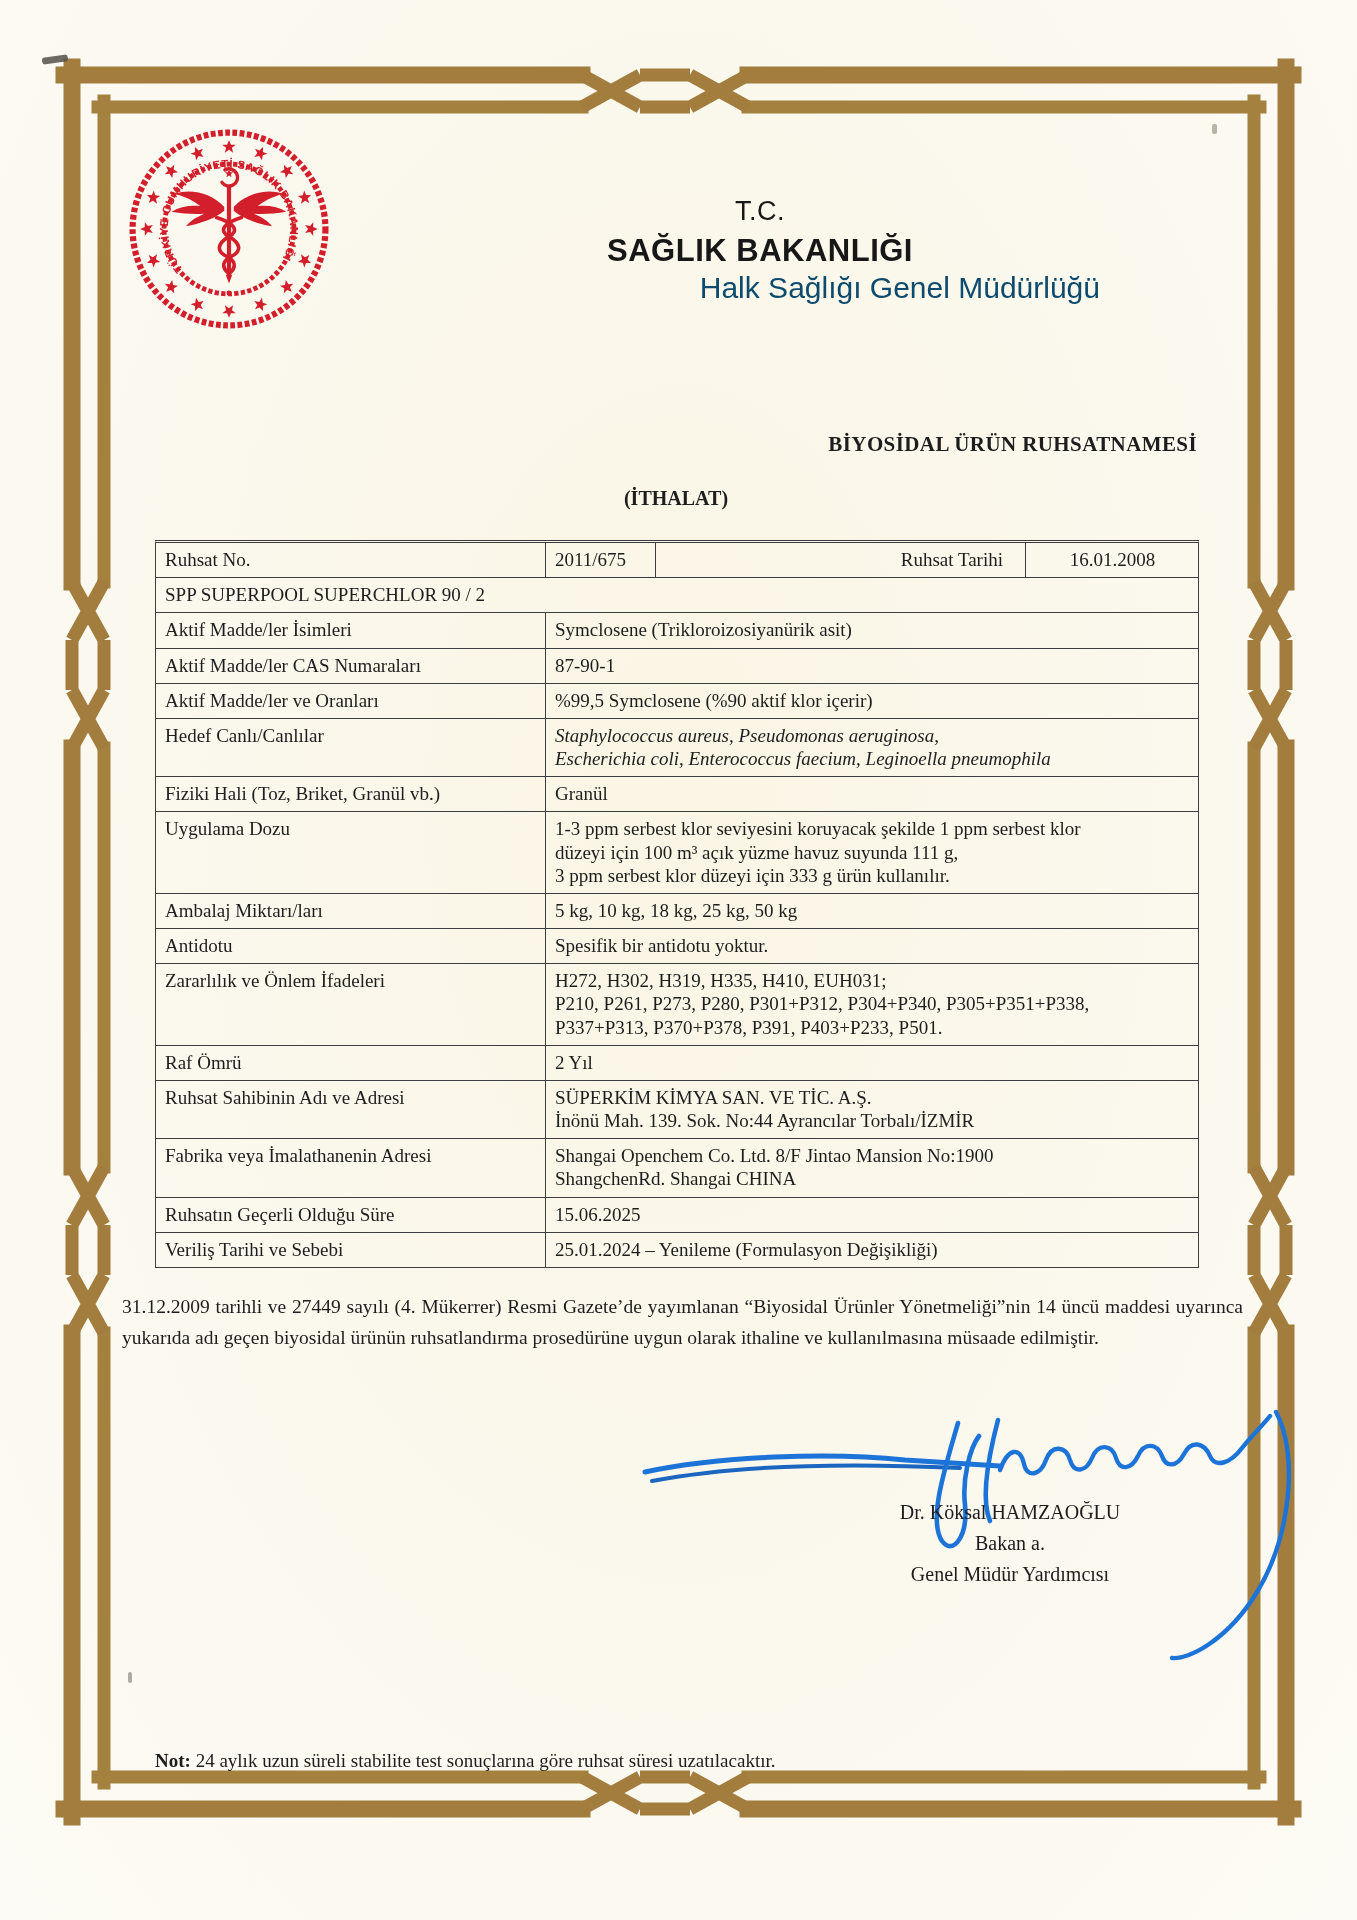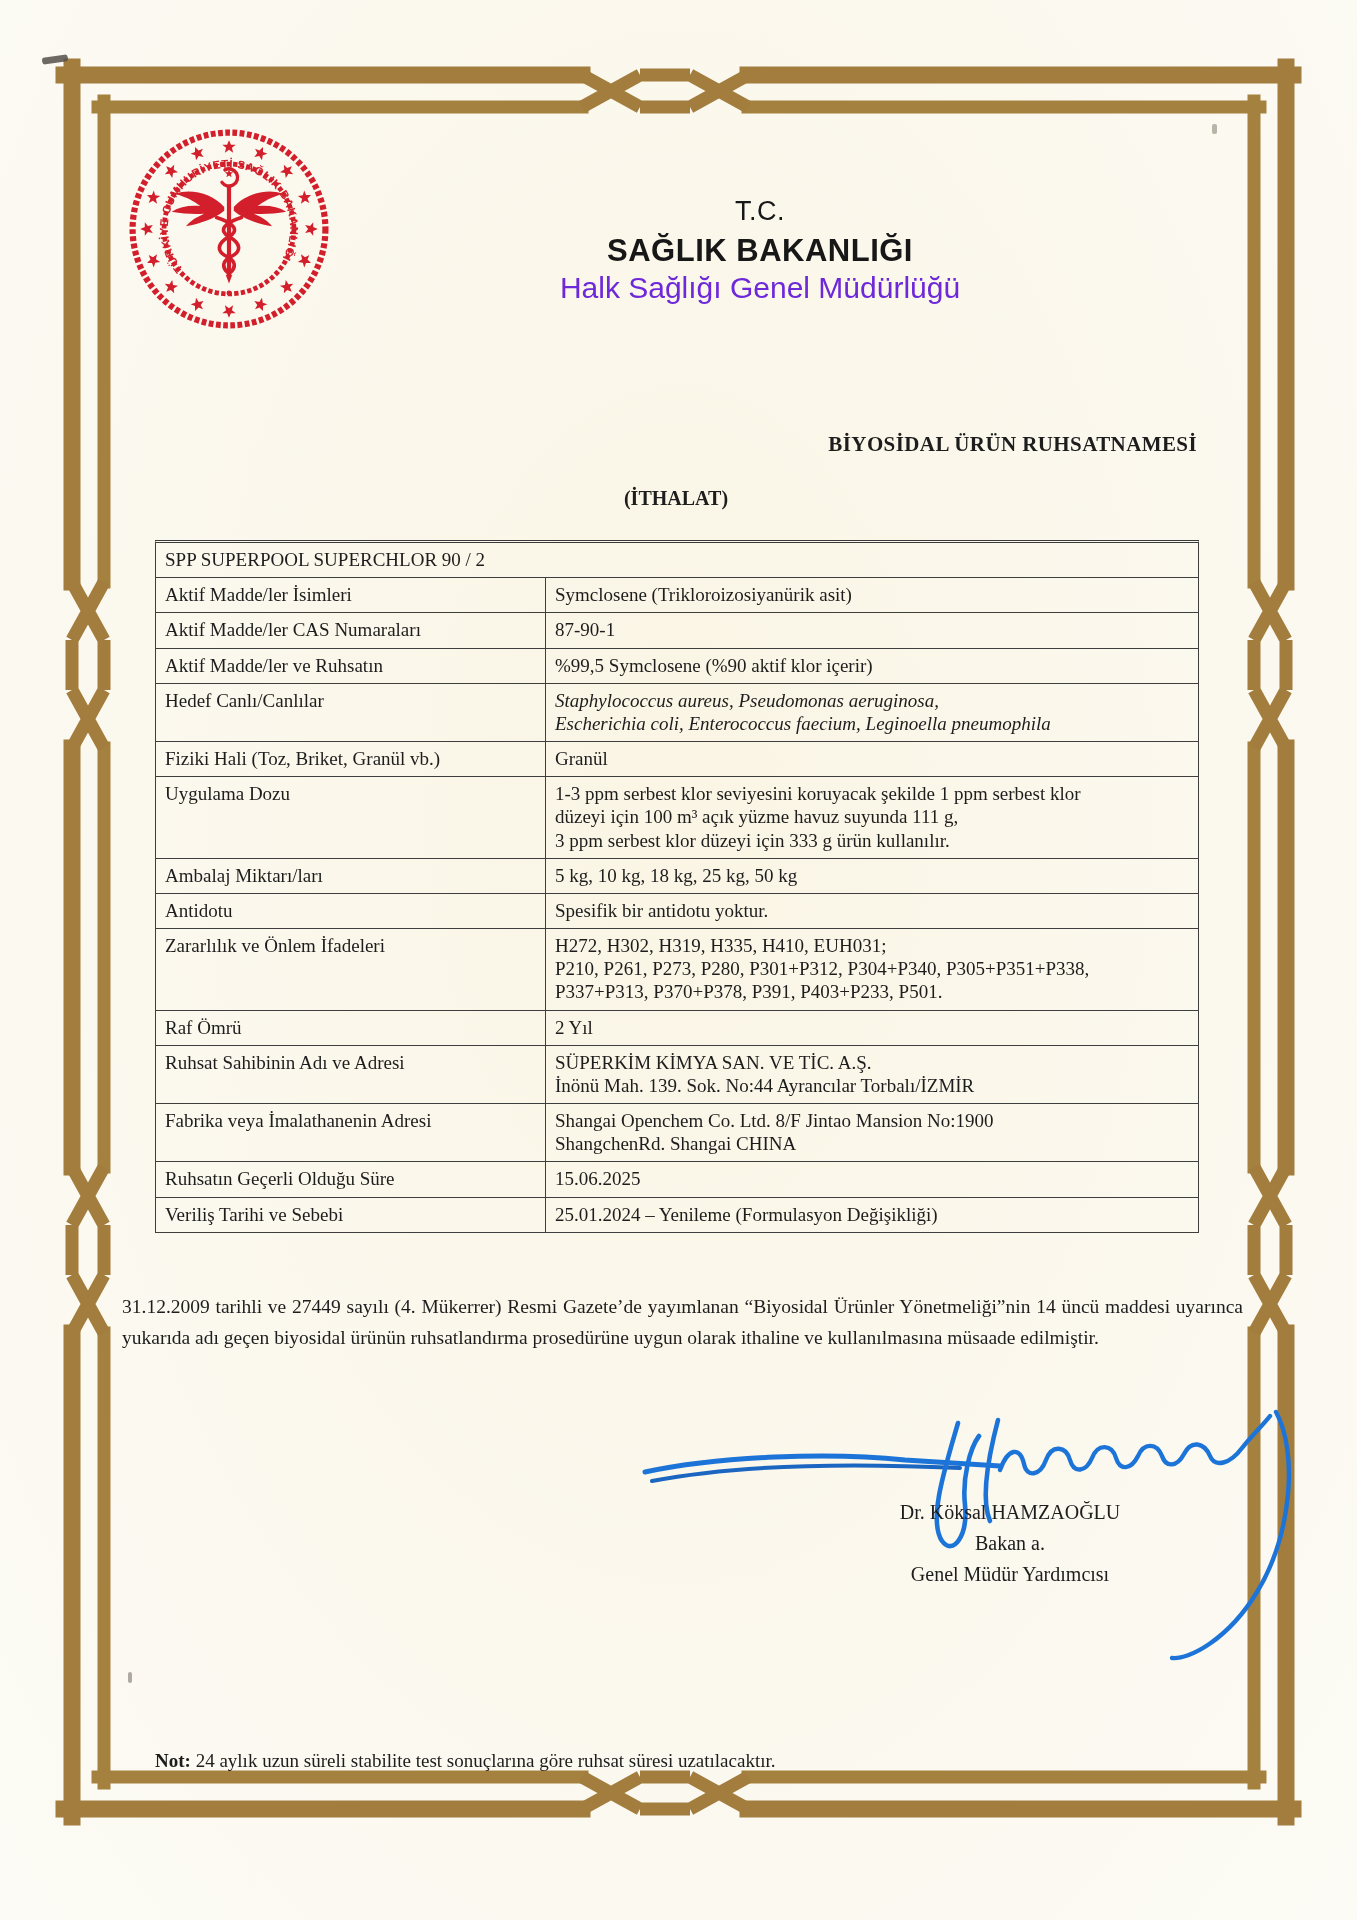--- a/index.html
+++ b/index.html
@@ -21,21 +21,21 @@
   .speck2{left:1212px;top:124px;width:5px;height:10px;background:#8b8678;border-radius:2px;opacity:.6;}
   .speck3{left:128px;top:1672px;width:4px;height:11px;background:#6f6a60;border-radius:2px;opacity:.55;}
 
   
   .emblem{left:124px;top:124px;width:210px;height:210px;}
 
   
   .letterhead{left:420px;top:196px;width:680px;text-align:center;font-family:"Liberation Sans", sans-serif;color:#171717;}
   .lh-tc{font-size:27px;font-weight:normal;letter-spacing:.5px;}
   .lh-ministry{font-size:31px;font-weight:bold;letter-spacing:.5px;margin-top:6px;}
-  .lh-directorate{font-size:30px;font-weight:normal;margin-top:2px;color:#6d28d9;}
+  .lh-directorate{font-size:30px;font-weight:normal;margin-top:2px;color:#0c4a6e;text-align:right;}
 
   
   .doc-title{left:155px;top:432px;width:1042px;text-align:right;font-size:21px;font-weight:bold;letter-spacing:.4px;}
   .doc-subtitle{left:155px;top:487px;width:1042px;text-align:center;font-size:20px;font-weight:bold;}
 
   
   .license-table{
     left:155px;top:540px;width:1042px;
     border:1.6px solid #3e3e3e;border-top:3px double #3a3a3a;
     font-size:19px;line-height:1.22;
@@ -154,33 +154,39 @@
   <div class="abs letterhead">
     <div class="lh-tc">T.C.</div>
     <div class="lh-ministry">SAĞLIK BAKANLIĞI</div>
     <div class="lh-directorate">Halk Sağlığı Genel Müdürlüğü</div>
   </div>
 
   <div class="abs doc-title">BİYOSİDAL ÜRÜN RUHSATNAMESİ</div>
   <div class="abs doc-subtitle">(İTHALAT)</div>
 
   <div class="abs license-table">
+    <div class="trow trow-first">
+      <div class="c c1">Ruhsat No.</div>
+      <div class="c c2">2011/675</div>
+      <div class="c c3">Ruhsat Tarihi</div>
+      <div class="c c4">16.01.2008</div>
+    </div>
     <div class="trow">
       <div class="cell val">SPP SUPERPOOL SUPERCHLOR 90 / 2</div>
     </div>
     <div class="trow">
       <div class="cell lbl">Aktif Madde/ler İsimleri</div>
       <div class="cell val">Symclosene (Trikloroizosiyanürik asit)</div>
     </div>
     <div class="trow">
       <div class="cell lbl">Aktif Madde/ler CAS Numaraları</div>
       <div class="cell val">87-90-1</div>
     </div>
     <div class="trow">
-      <div class="cell lbl">Aktif Madde/ler ve Ruhsatın</div>
+      <div class="cell lbl">Aktif Madde/ler ve Oranları</div>
       <div class="cell val">%99,5 Symclosene (%90 aktif klor içerir)</div>
     </div>
     <div class="trow">
       <div class="cell lbl">Hedef Canlı/Canlılar</div>
       <div class="cell val italic">Staphylococcus aureus, Pseudomonas aeruginosa,
 Escherichia coli, Enterococcus faecium, Leginoella pneumophila</div>
     </div>
     <div class="trow">
       <div class="cell lbl">Fiziki Hali (Toz, Briket, Granül vb.)</div>
       <div class="cell val">Granül</div>

